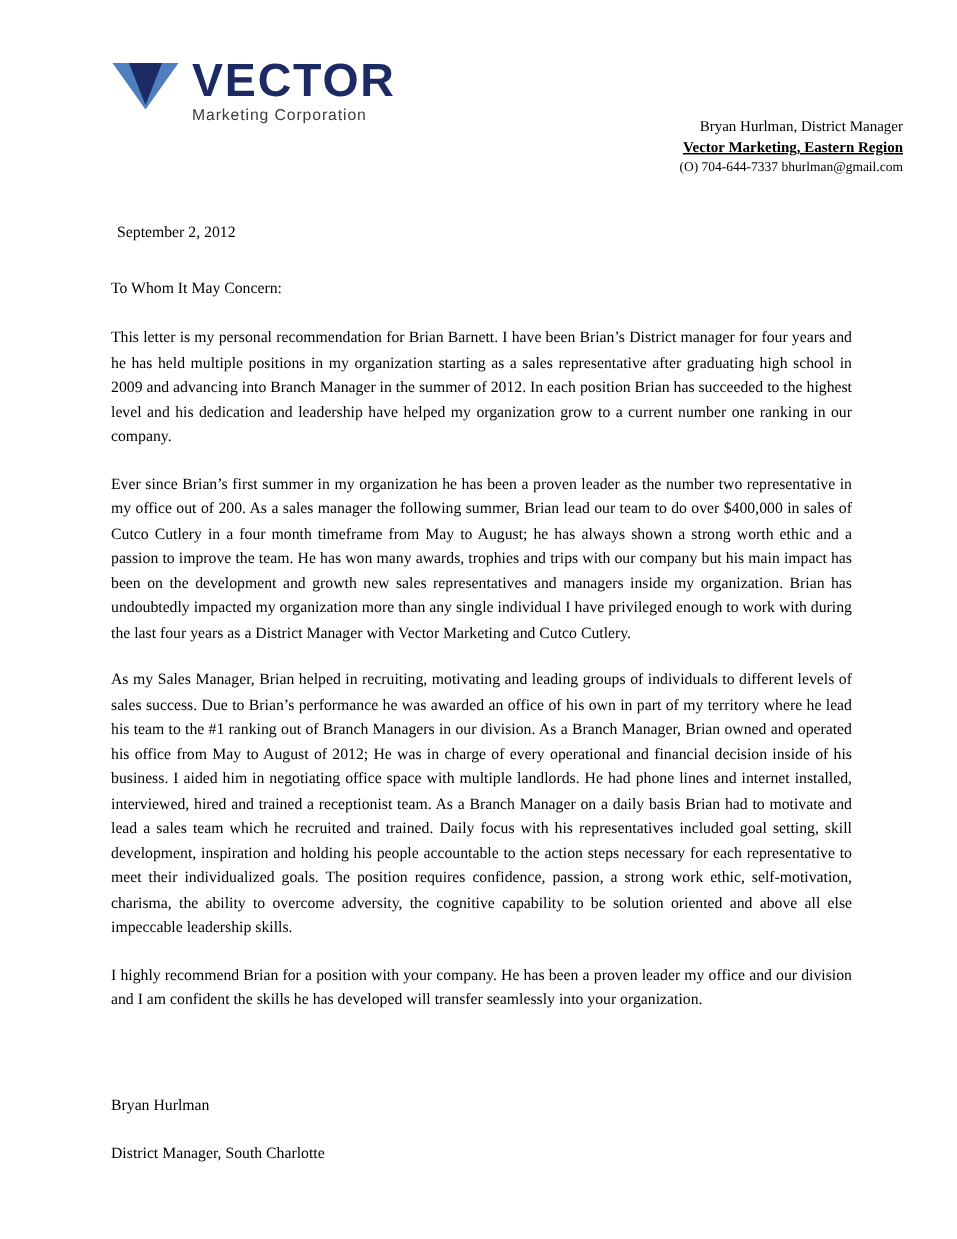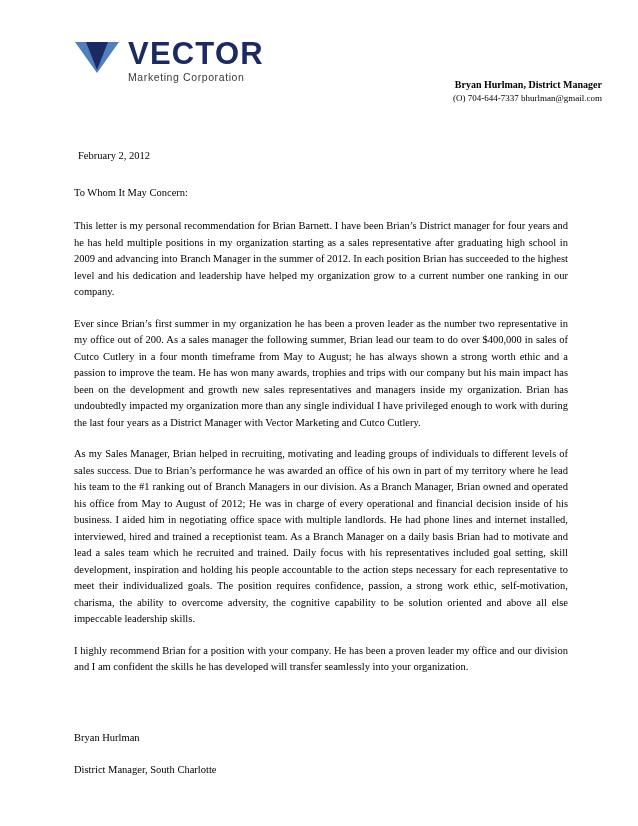--- a/index.html
+++ b/index.html
@@ -69,21 +69,21 @@
   .sender {
     position: absolute;
     right: 36px;
     top: 78px;
     text-align: right;
     font-size: 9.5px;
     line-height: 13.5px;
     color: #000;
   }
   .sender .line-1 {
-    font-weight: bold;
+    font-weight: normal;
     font-size: 10px;
   }
   .sender .line-2 {
     font-weight: bold;
     font-size: 10px;
     text-decoration: underline;
   }
   .sender .line-3,
   .sender .line-4 {
     font-size: 9px;
@@ -140,25 +140,26 @@
       </div>
       <div class="logo-text-block">
         <div class="logo-word">VECTOR</div>
         <div class="logo-sub">Marketing Corporation</div>
       </div>
     </div>
   </div>
 
   <div class="sender">
     <div class="line-1">Bryan  Hurlman, District Manager</div>
+    <div class="line-2">Vector  Marketing, Eastern  Region</div>
     <div class="line-4">(O) 704-644-7337  bhurlman@gmail.com</div>
   </div>
 
   <div class="body-area">
-    <p class="date">February 2, 2012</p>
+    <p class="date">September 2, 2012</p>
     <p class="salutation">To Whom It May Concern:</p>
     <p class="para">This letter is my personal recommendation for Brian Barnett. I have been Brian’s District manager for four years and he has held multiple  positions in my organization starting as a sales representative after graduating high school in 2009  and advancing into Branch Manager in the summer of 2012.  In each position Brian  has succeeded to the highest level and his dedication and leadership have helped my organization grow to a current number one ranking in our company.</p>
     <p class="para">Ever since Brian’s  first  summer in my organization he has been a proven leader as the number two representative in my office out of 200. As a sales manager the following  summer,  Brian  lead our team to do over $400,000  in sales of Cutco Cutlery  in a four month timeframe  from May to August; he has always shown a strong worth ethic and a passion to improve  the team. He has won many awards, trophies and trips with our company but his main  impact has been on the development and growth new sales representatives and managers inside my  organization. Brian  has undoubtedly impacted my organization more than any single individual I have privileged  enough to work with during the last four years as a District  Manager with  Vector Marketing  and Cutco Cutlery.</p>
     <p class="para">As my  Sales Manager, Brian  helped in recruiting, motivating and leading  groups of individuals to different  levels  of sales success. Due to Brian’s  performance  he was  awarded an office of his own in part of my  territory where he lead his team to the #1 ranking  out of Branch Managers in our division. As a Branch  Manager, Brian  owned and operated his office  from  May to August of 2012;  He was  in charge of every operational and financial decision inside of his business. I aided him  in negotiating office space with multiple  landlords. He had phone lines  and internet installed, interviewed,  hired and trained a receptionist team.  As a Branch Manager on a daily basis Brian  had to motivate  and lead  a sales team which he recruited and trained. Daily  focus with his representatives included goal setting, skill development, inspiration and holding  his people accountable to the action steps necessary for each representative to meet their individualized  goals. The position requires  confidence, passion, a strong work ethic, self-motivation, charisma,  the ability  to overcome adversity, the cognitive capability to be solution oriented and above all else impeccable  leadership skills.</p>
     <p class="para">I highly recommend  Brian for a position with your company. He has been a proven leader my office  and our division and I am confident the skills  he has developed will  transfer seamlessly into your organization.</p>
     <p class="sign-name">Bryan  Hurlman</p>
     <div class="sign-title">
       <div>District Manager, South Charlotte</div>
 
     </div>

